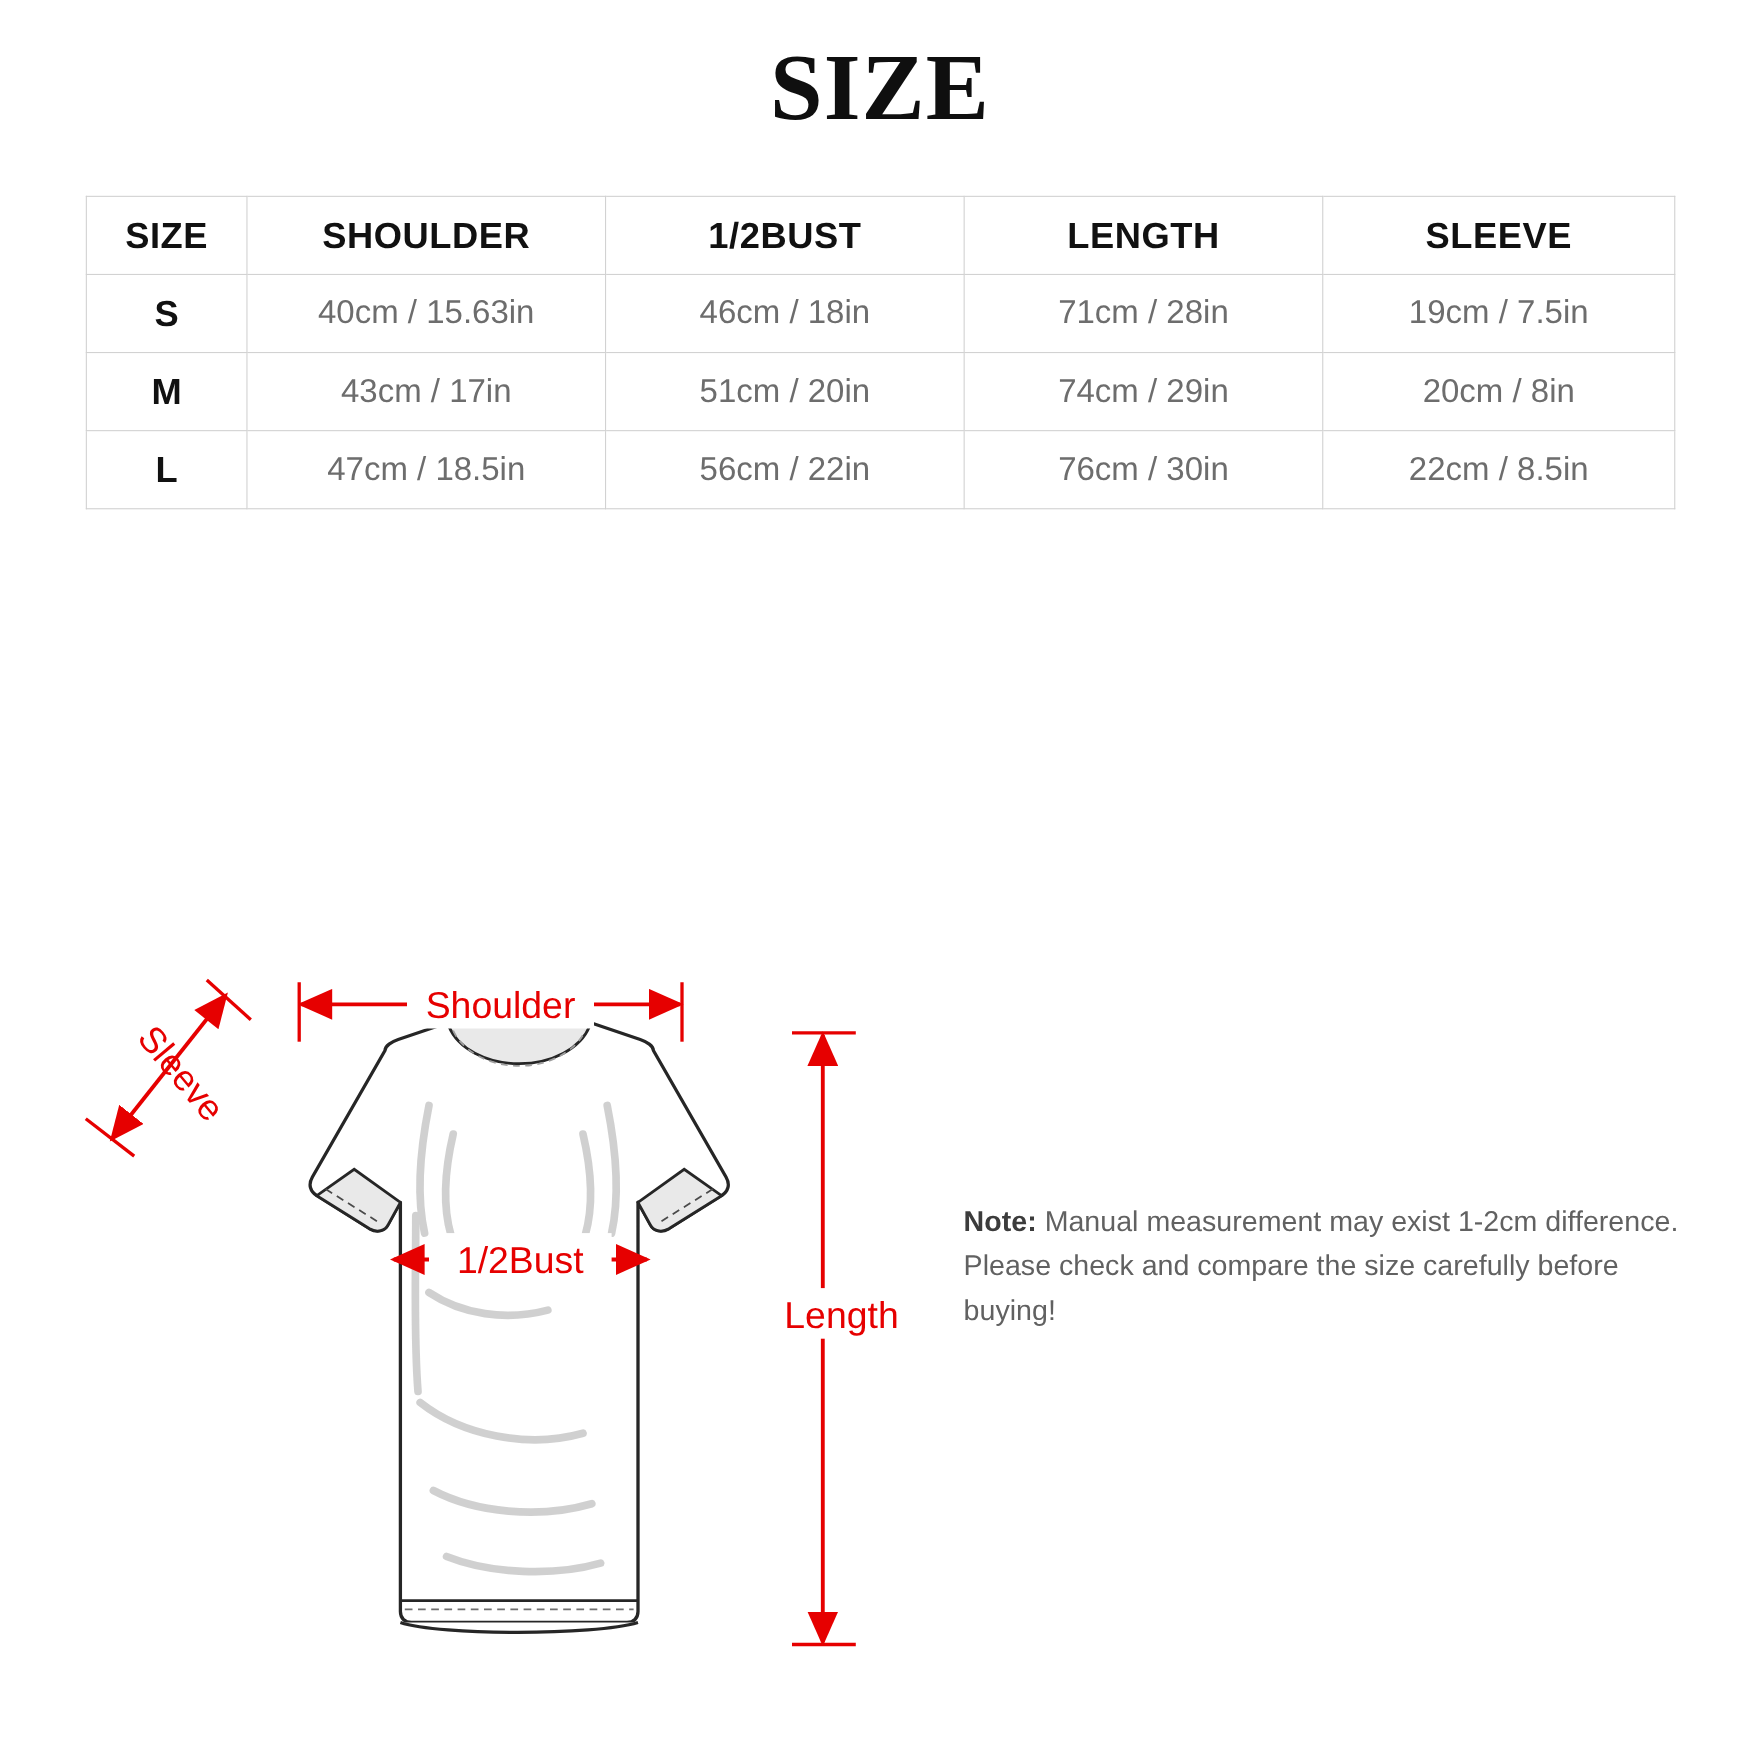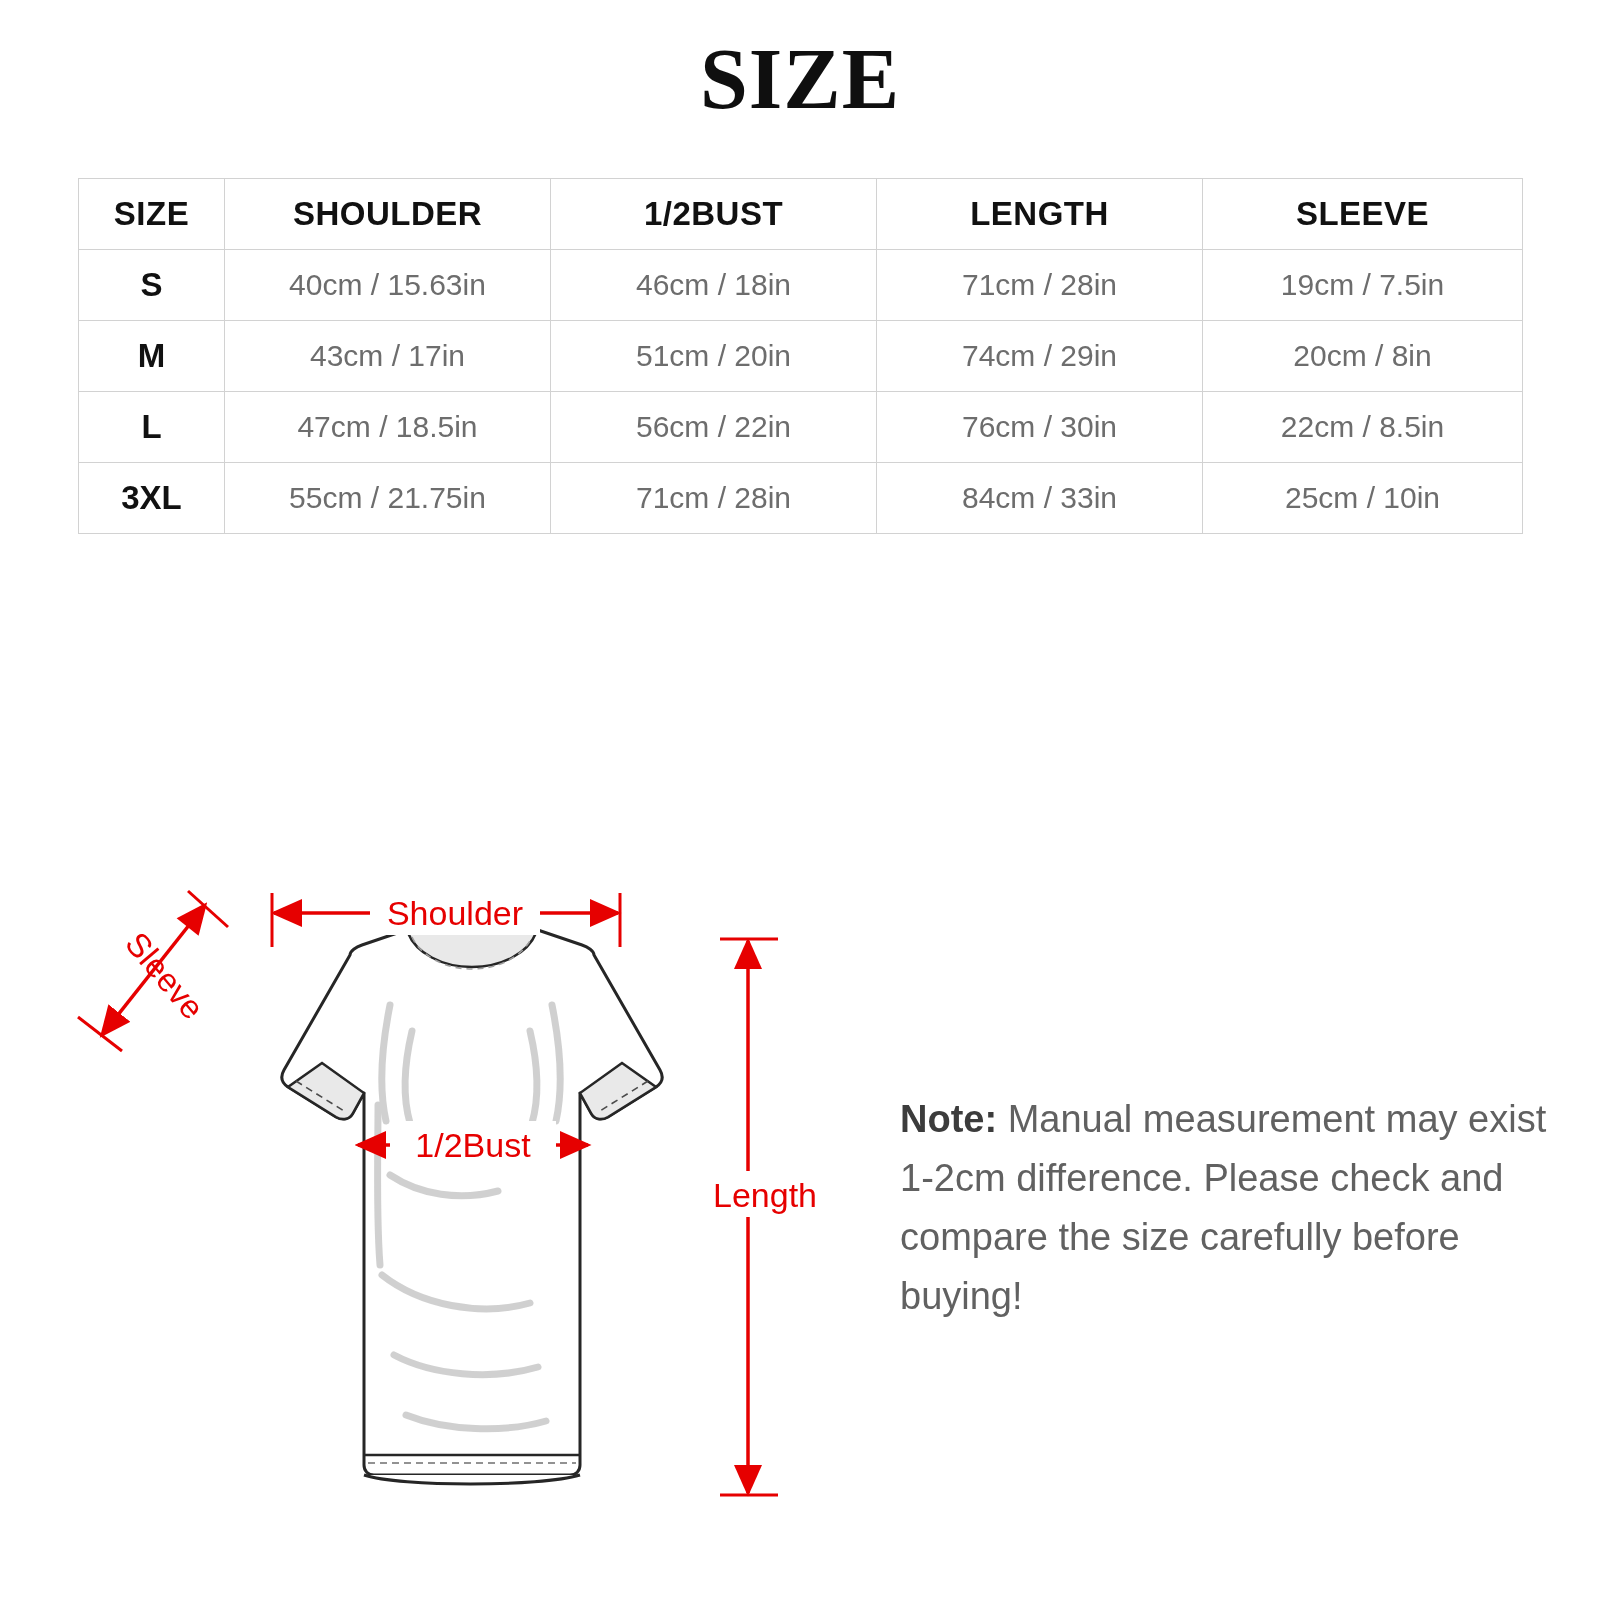--- a/index.html
+++ b/index.html
@@ -78,24 +78,24 @@
     top: 855px;
     left: 60px;
     width: 800px;
     height: 700px;
   }
   .illus svg { display: block; }
 
   
   .note-block {
     position: absolute;
-    left: 900px;
+    left: 876px;
     top: 1090px;
     width: 660px;
-    font-size: 38px;
+    font-size: 26px;
     line-height: 1.55;
     color: #616161;
   }
   .note-block .note-label {
     font-weight: 700;
     color: #3c3c3c;
   }
 </style>
 </head>
 <body>
@@ -134,27 +134,20 @@
         <td class="val-cell">51cm / 20in</td>
         <td class="val-cell">74cm / 29in</td>
         <td class="val-cell">20cm / 8in</td>
       </tr>
       <tr>
         <td class="size-cell">L</td>
         <td class="val-cell">47cm / 18.5in</td>
         <td class="val-cell">56cm / 22in</td>
         <td class="val-cell">76cm / 30in</td>
         <td class="val-cell">22cm / 8.5in</td>
-      </tr>
-      <tr>
-        <td class="size-cell">3XL</td>
-        <td class="val-cell">55cm / 21.75in</td>
-        <td class="val-cell">71cm / 28in</td>
-        <td class="val-cell">84cm / 33in</td>
-        <td class="val-cell">25cm / 10in</td>
       </tr>
     </tbody>
   </table>
 </div>
 
 <div class="illus">
   <svg width="800" height="700" viewBox="0 0 800 700" xmlns="http://www.w3.org/2000/svg">
     <defs>
       <marker id="arrH" markerWidth="10" markerHeight="10" refX="8" refY="4" orient="auto">
         <path d="M0,0 L9,4 L0,8 z" fill="#e60000"></path>

